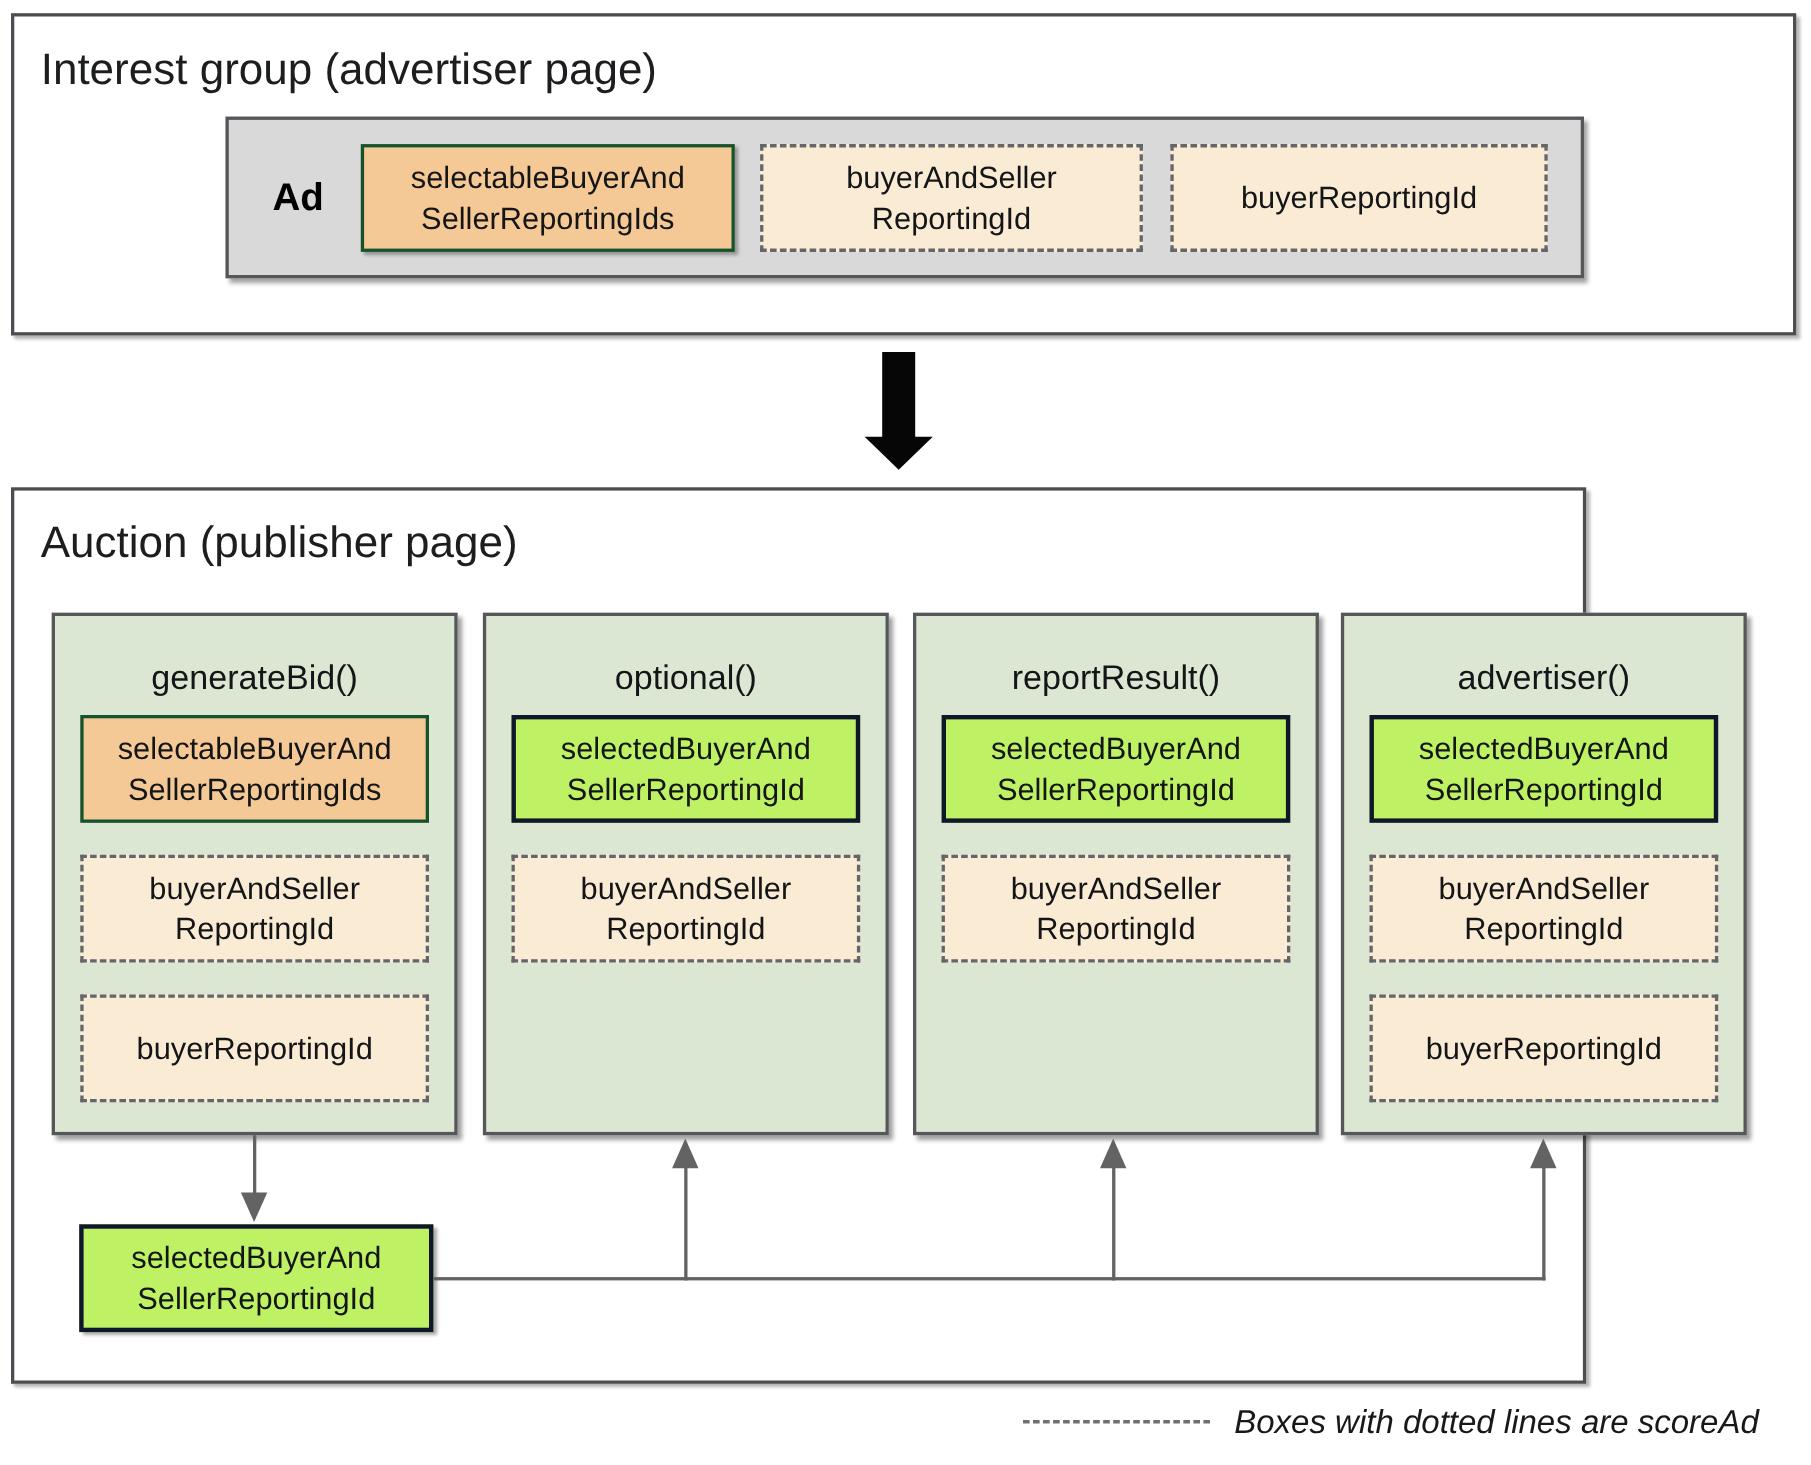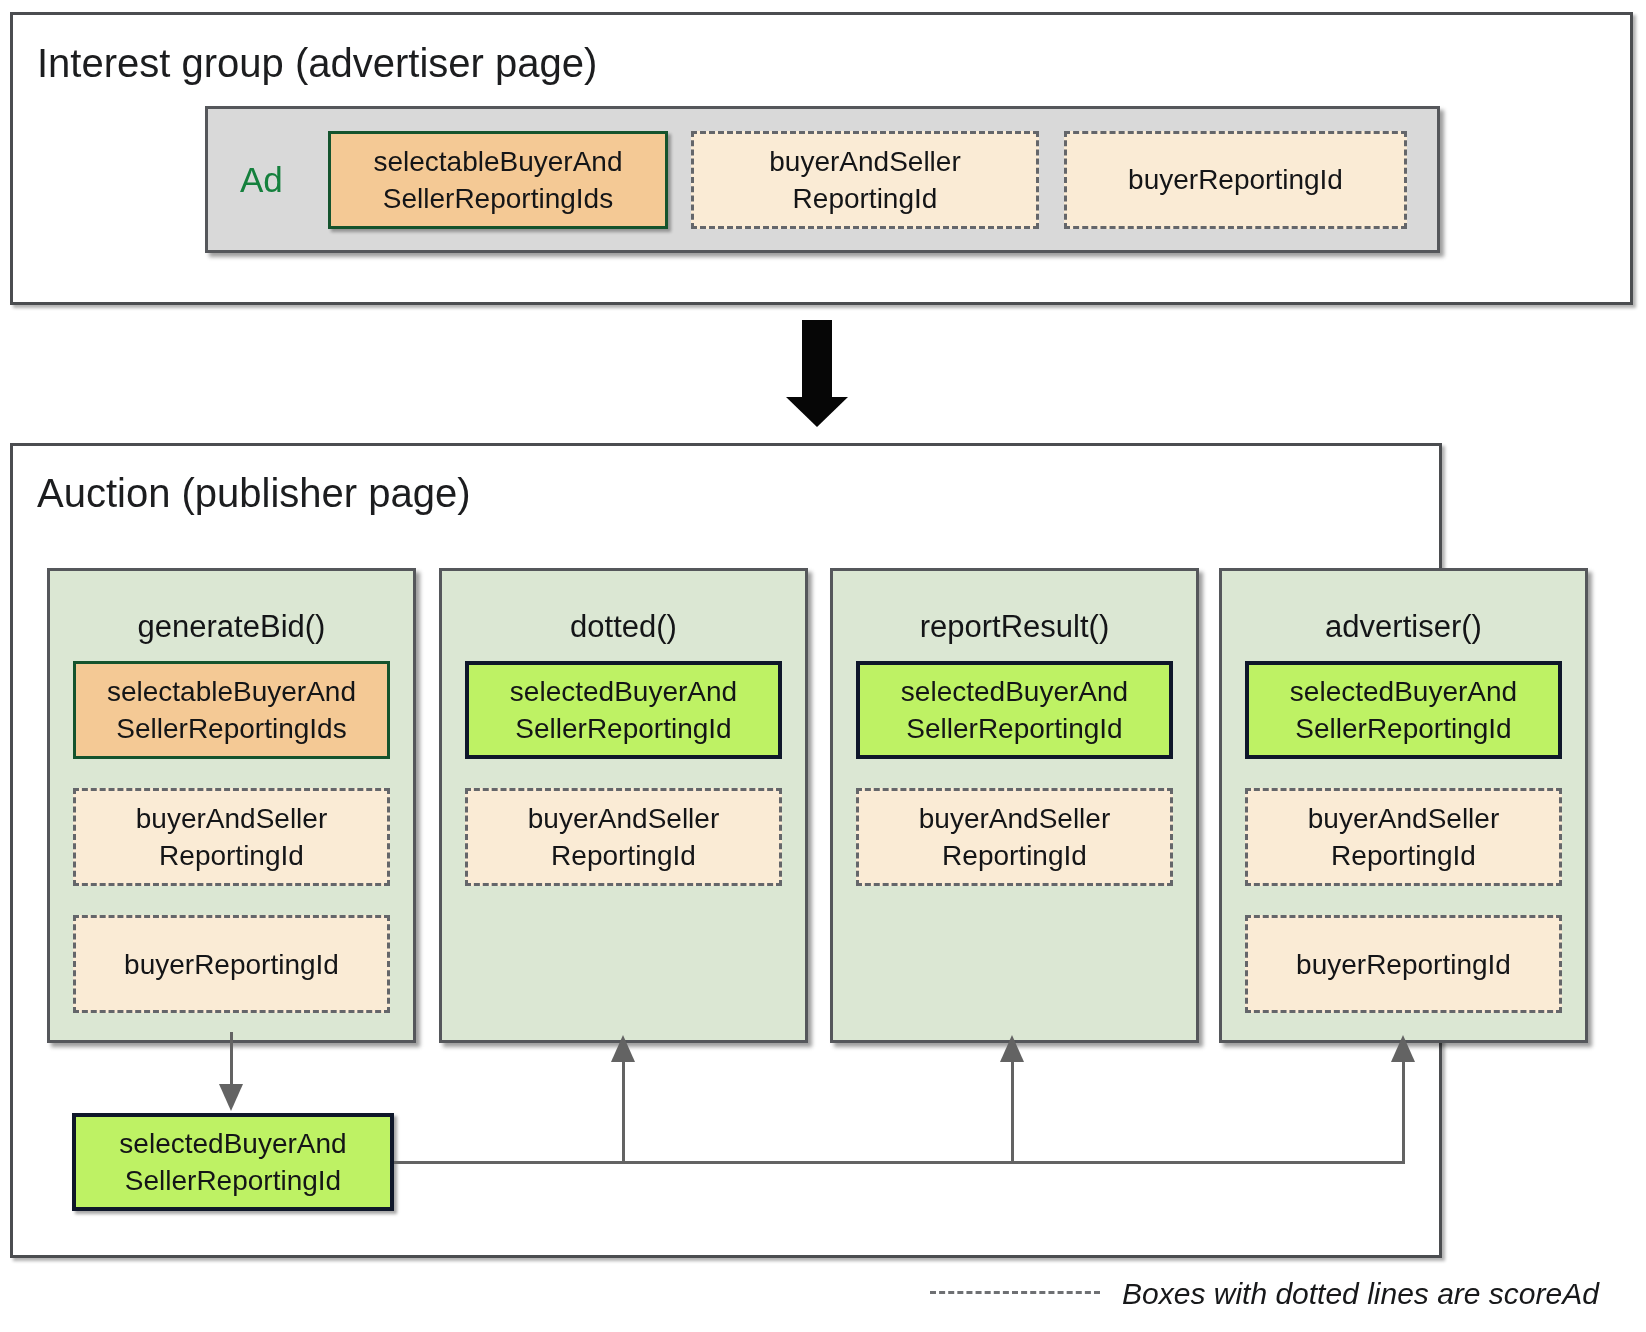--- a/index.html
+++ b/index.html
@@ -22,21 +22,21 @@
   #interest-title{left:24px;top:26px;}
   #auction-title{left:24px;top:25px;}
 
   
   #ad-container{
     position:absolute;left:192px;top:91px;width:1235px;height:147px;
     background:#d9d9d9;border:3px solid #55575b;
     box-shadow:4px 4px 4px rgba(0,0,0,0.38);
     display:flex;align-items:center;padding-left:32px;
   }
-  #ad-label{width:62px;flex:0 0 auto;font-size:35px;font-weight:normal;text-align:left;color:#15803d;}
+  #ad-label{width:62px;flex:0 0 auto;font-size:35px;font-weight:bold;text-align:center;color:#000000;}
 
   
   .idbox{
     height:98px;display:flex;align-items:center;justify-content:center;
     text-align:center;font-size:28px;line-height:37px;color:#141517;
   }
   .idbox .lbl{white-space:pre-line;}
   .solid-light{background:#f4c995;border:3px solid #14532d;}
   .solid-dark{background:#bef264;border:4px solid #0f172a;}
   .dashed{background:#faebd5;border:3px dashed #64666a;}
@@ -50,21 +50,21 @@
   #flow-arrow-down{position:absolute;left:0;top:0;}
   #flow-arrow-stem{position:absolute;left:802px;top:320px;width:30px;height:78px;background:#060606;}
   #flow-arrow-head{
     position:absolute;left:786px;top:397px;width:0;height:0;
     border-left:31px solid transparent;border-right:31px solid transparent;
     border-top:30px solid #060606;
   }
 
   
   .fcol{
-    position:absolute;top:122px;width:369px;height:475px;
+    position:absolute;top:111px;width:369px;height:475px;
     background:#dbe7d3;border:3px solid #55575b;
     box-shadow:4px 4px 4px rgba(0,0,0,0.38);
     padding:38px 23px 0 23px;
   }
   .fcol-title{text-align:center;font-size:31px;line-height:36px;margin-bottom:16px;color:#141517;}
   .fcol .idbox{margin-bottom:29px;}
   #col-generatebid{left:34px;}
   #col-scoread{left:426px;}
   #col-reportresult{left:817px;}
   #col-reportwin{left:1206px;}
@@ -144,21 +144,21 @@
       <div class="idbox dashed">
         <span class="lbl">buyerAndSeller
 ReportingId</span>
       </div>
       <div class="idbox dashed">
         <span class="lbl">buyerReportingId</span>
       </div>
     </div>
 
     <div class="fcol" id="col-scoread">
-      <div class="fcol-title">dotted()</div>
+      <div class="fcol-title">optional()</div>
       <div class="idbox solid-dark">
         <span class="lbl">selectedBuyerAnd
 SellerReportingId</span>
       </div>
       <div class="idbox dashed">
         <span class="lbl">buyerAndSeller
 ReportingId</span>
       </div>
     </div>
 

